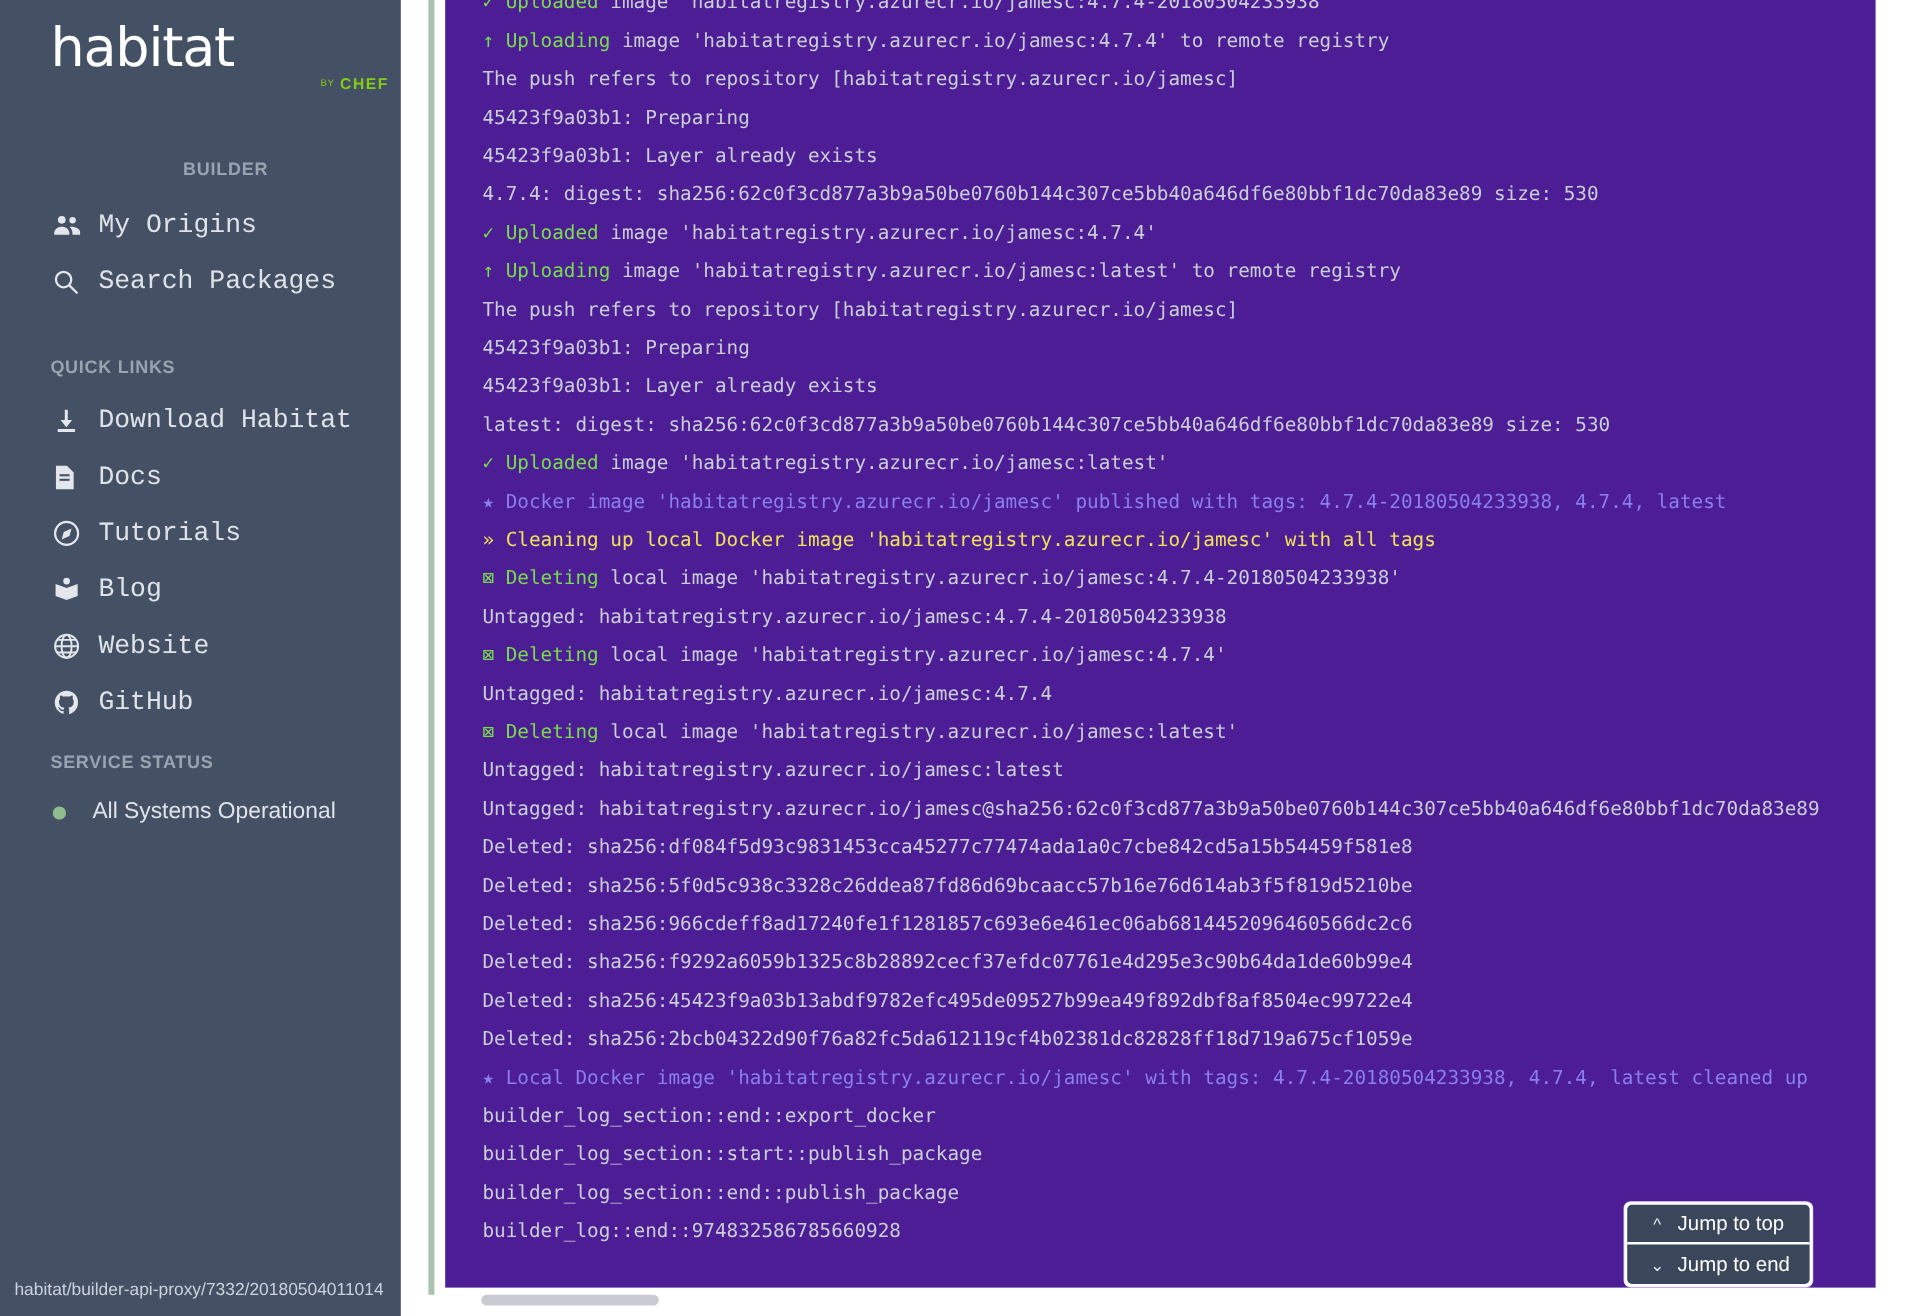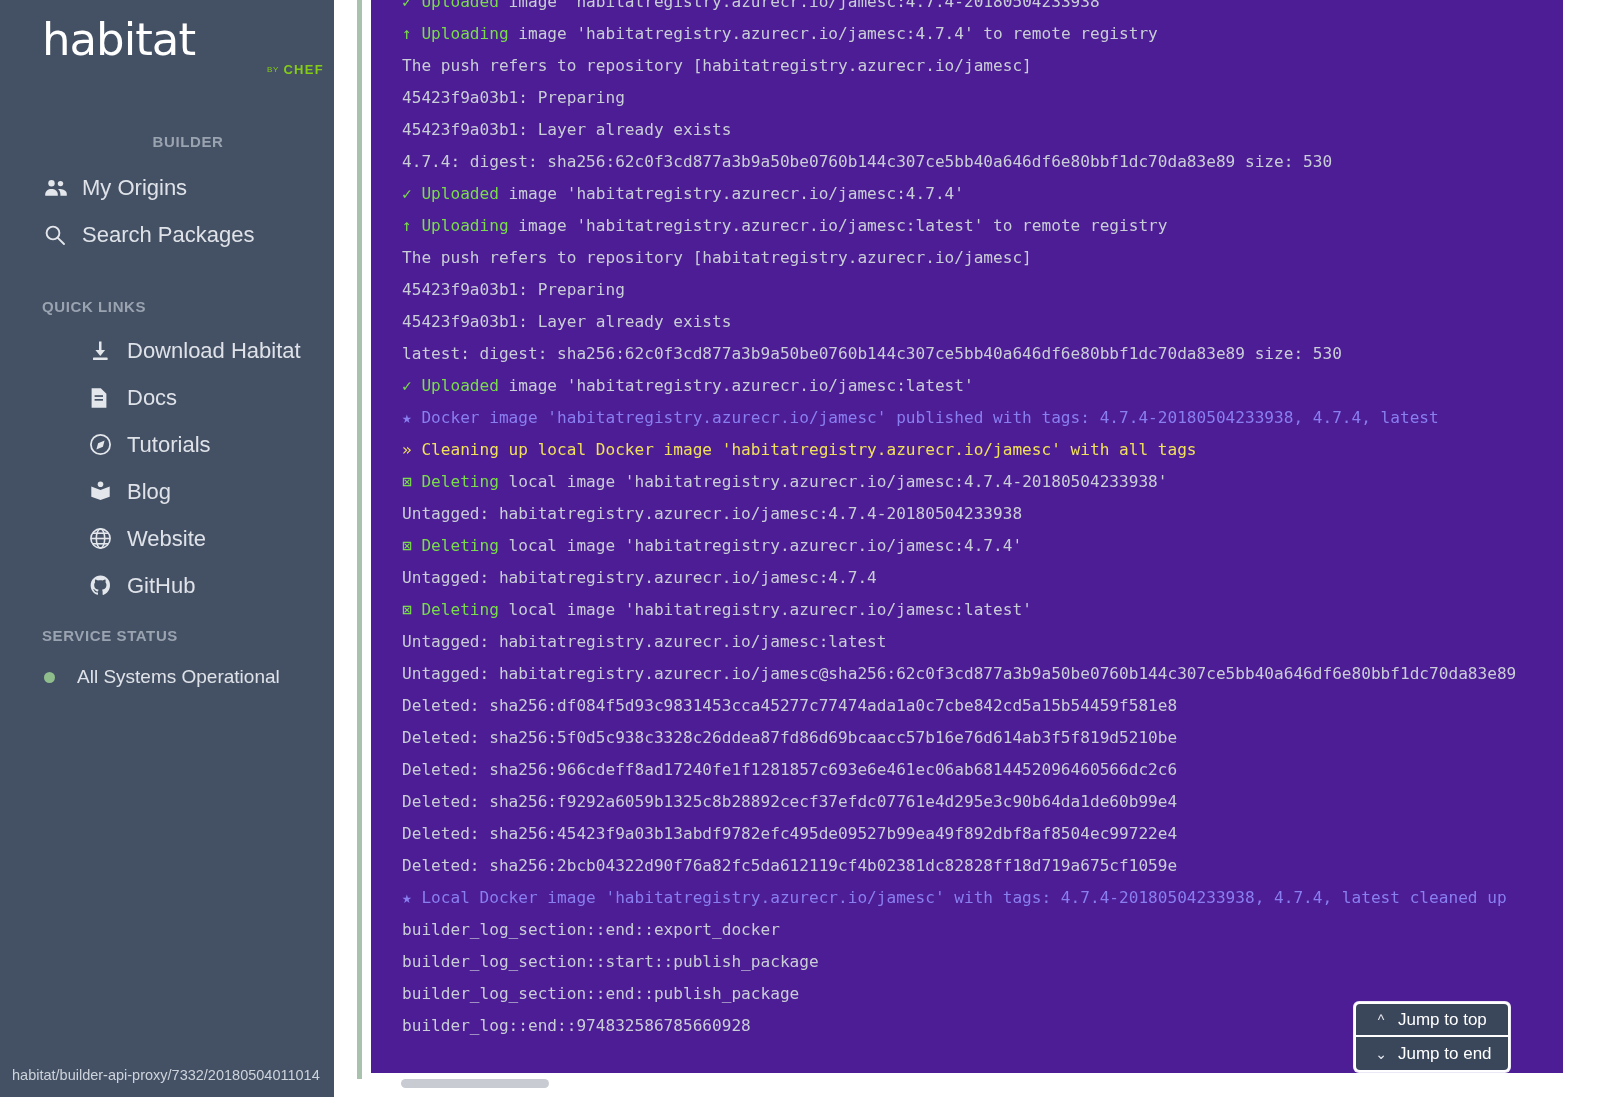--- a/index.html
+++ b/index.html
@@ -37,31 +37,31 @@
     letter-spacing: .6px; padding-left: 42px;
   }
   #label-builder { margin-top: 56px; text-align: center; }
   #label-quick   { margin-top: 40px; }
   #label-status  { margin-top: 18px; }
 
   .nav-item {
     display: flex; align-items: center;
     height: 47px; padding-left: 44px;
     color: #dfe3e9; font-size: 22px; font-weight: 400;
-    cursor: pointer; text-decoration: none;
+    cursor: pointer; text-decoration: none; font-family: Liberation Mono, monospace;
   }
   .nav-item .ico {
     width: 34px; display: inline-flex; align-items: center;
     color: #e3e7ec; flex: 0 0 34px;
   }
   .nav-item .ico svg { display:block; }
   .nav-item .lbl { margin-left: 4px; }
 
   #nav-builder { margin-top: 14px; }
-  #nav-quick   { margin-top: 12px; padding-left: 45px; }
+  #nav-quick   { margin-top: 12px; }
 
   #status-row {
     display: flex; align-items: center;
     padding-left: 44px; margin-top: 22px;
     font-size: 19px; color: #dfe3e9;
   }
   .status-dot {
     width: 11px; height: 11px; border-radius: 50%;
     background: #8fbe8c; margin-right: 22px; flex:0 0 11px;
   }

